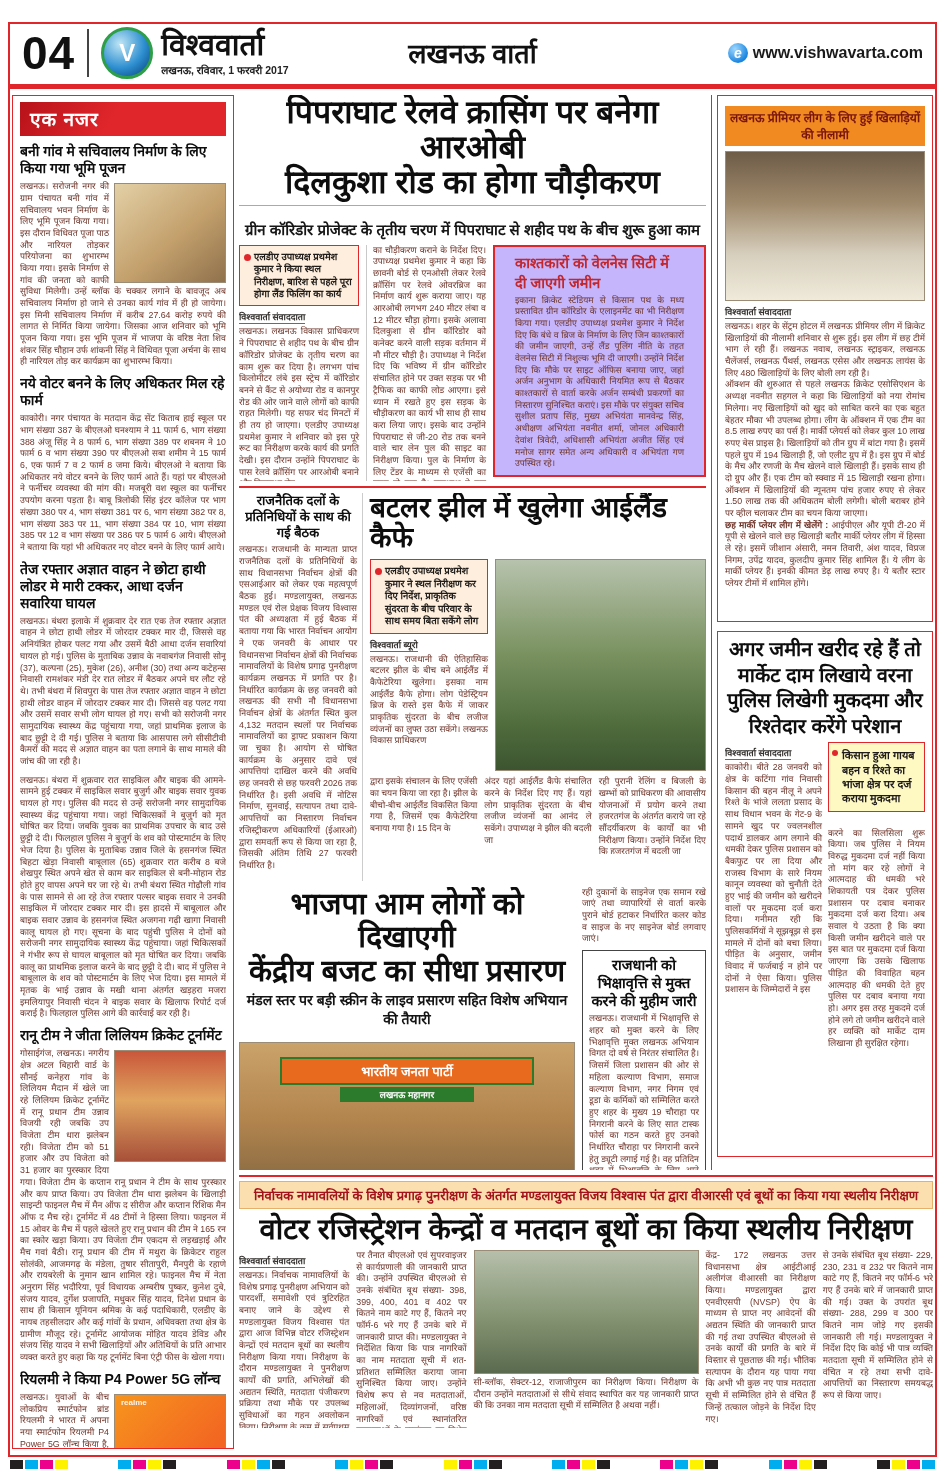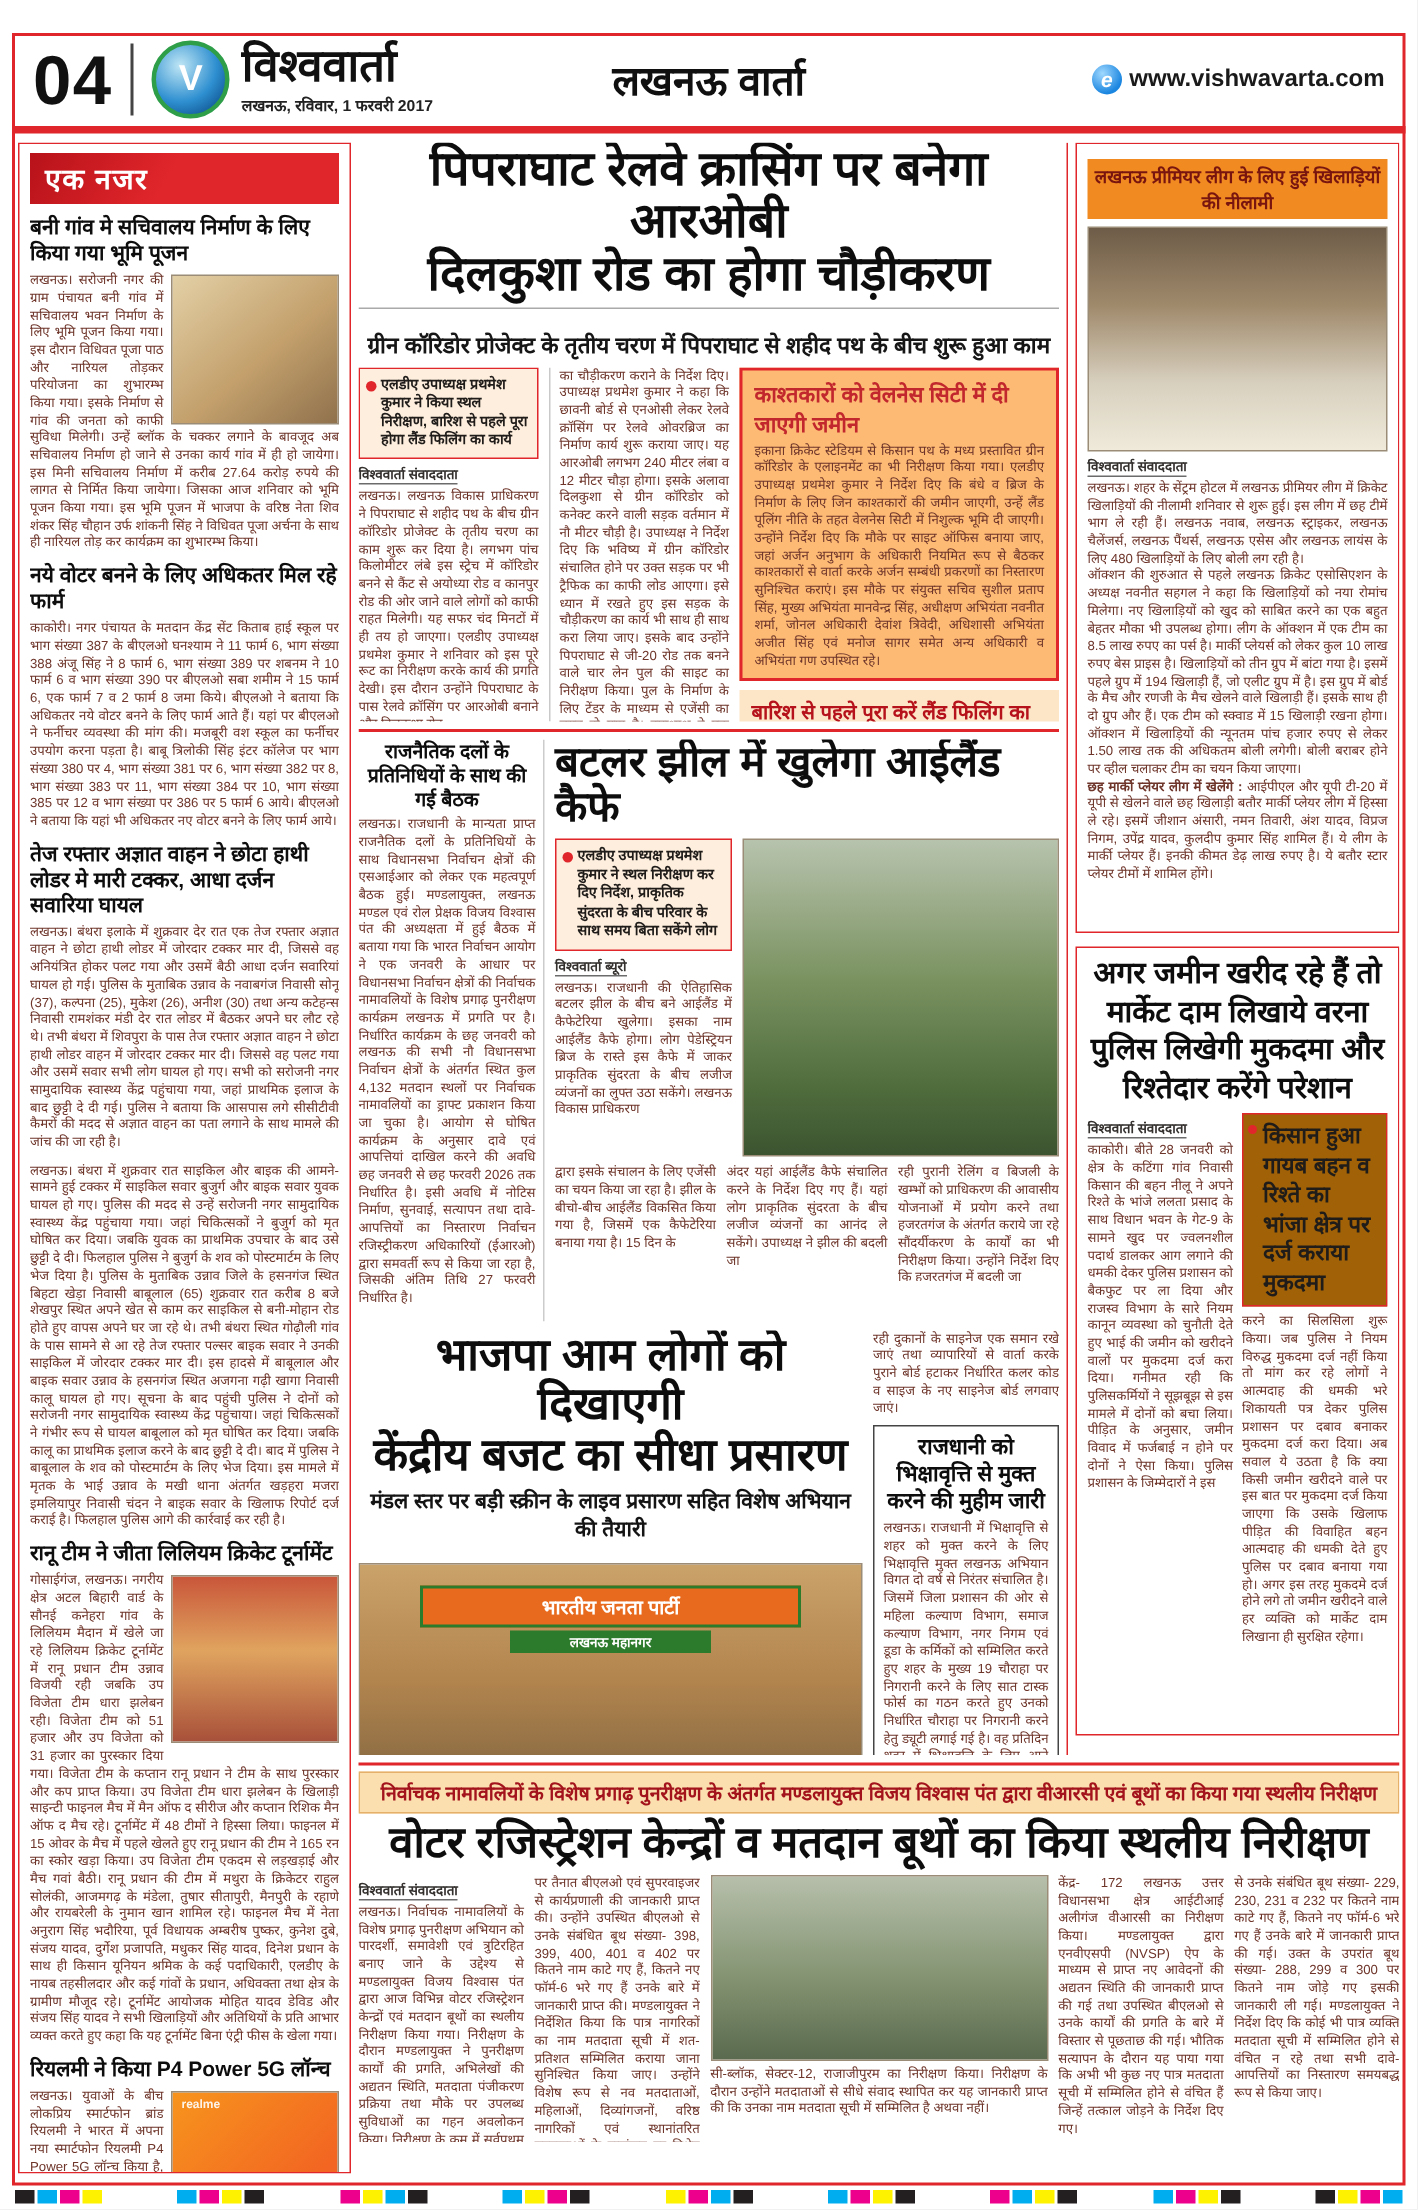--- a/index.html
+++ b/index.html
@@ -52,21 +52,21 @@
   .lead{border-bottom:2px solid #e0262b;padding-bottom:5px;}
   .lead h1{font-size:32px;line-height:1.1;text-align:center;}
   .lead .subhead{font-size:15px;font-weight:800;text-align:center;color:#161616;margin-top:4px;padding-top:13px;border-top:1px solid #aaa;}
   .lead-row{display:flex;gap:7px;margin-top:6px;height:236px;overflow:hidden;}
   .lead-colA{width:120px;flex:none;}
   .lead-colB{width:120px;flex:none;border-left:1px solid #c9c9c9;padding-left:6px;box-sizing:border-box;}
   .lead-colC{flex:1;min-width:0;}
   .kicker{border:1.5px solid #e0262b;background:#fdeedd;padding:5px 6px 5px 14px;font-size:9.6px;font-weight:800;
           line-height:1.3;color:#201c1a;position:relative;}
   .kicker::before{content:"";position:absolute;left:4px;top:8px;width:7px;height:7px;border-radius:50%;background:#e0262b;}
-  .boxed-red{border:2px solid #e0262b;padding:5px 8px;margin-bottom:6px;background:#fdba74;}
+  .boxed-red{border:2px solid #e0262b;padding:5px 20px;margin-bottom:6px;background:#c4b5fd;}
   .boxed-red h3{color:#c1272d;font-size:14.5px;margin-bottom:3px;}
   .box-peach{background:#fde6c8;padding:5px 8px;}
   .box-peach h3{color:#b5121b;font-size:13.5px;margin-bottom:3px;}
 
   
   .row2{display:flex;gap:7px;margin-top:5px;height:388px;overflow:hidden;}
   .rajnaitik{width:124px;flex:none;border-right:1px solid #ccc;padding-right:5px;box-sizing:border-box;}
   .rajnaitik h2{font-size:13px;text-align:center;line-height:1.25;margin-bottom:3px;}
   .butler{flex:1;min-width:0;}
   .butler h1{font-size:28px;line-height:1.1;}
@@ -91,21 +91,21 @@
   
   .rr-box{border:1.5px solid #e0262b;padding:5px 7px;box-sizing:border-box;background:#fff;overflow:hidden;}
   .rr1{height:527px;margin-bottom:9px;}
   .rr1 h1{font-size:29px;text-align:center;line-height:1.05;}
   .orange-bar{background:#f18a21;color:#79150f;font-weight:800;font-size:12.2px;text-align:center;padding:3px 2px;margin:5px 0;}
   .rr1-photo{height:148px;background:linear-gradient(180deg,#6e5c48 0%,#a08a6c 35%,#d8d0bf 70%,#efeada);border:1px solid #9a8c76;}
   .rr2{height:526px;}
   .rr2 h1{font-size:20px;text-align:center;line-height:1.28;}
   .rr2-cols{display:flex;gap:6px;margin-top:3px;height:430px;overflow:hidden;}
   .rr2-cols>div{flex:1;min-width:0;}
-  .kicker2{border:1.5px solid #e0262b;background:#a16207;padding:5px 5px 5px 13px;font-size:15px;font-weight:800;line-height:1.3;color:#201c1a;position:relative;margin-bottom:4px;}
+  .kicker2{border:1.5px solid #e0262b;background:#fef9c3;padding:5px 5px 5px 13px;font-size:11px;font-weight:800;line-height:1.3;color:#201c1a;position:relative;margin-bottom:16px;}
   .kicker2::before{content:"";position:absolute;left:3px;top:7px;width:6px;height:6px;border-radius:50%;background:#e0262b;}
 
   
   .bottom-band{height:268px;flex:none;border-top:2px solid #e0262b;margin-top:5px;padding-top:4px;overflow:hidden;}
   .banner{background:#fbdfae;color:#a3131c;font-weight:800;font-size:13px;text-align:center;padding:4px 6px;border:1px solid #e5b06a;}
   .vb-head{font-size:29px;text-align:center;margin:5px 0 4px;line-height:1.1;}
   .vb-cols{display:flex;gap:7px;height:178px;overflow:hidden;}
   .vb-c{flex:1;min-width:0;}
   .vb-photo{width:225px;flex:none;}
   .vb-photo .ph-outdoor{height:122px;background:linear-gradient(180deg,#b6bfab 0%,#849472 55%,#5a6a4e);border:1px solid #9a8c76;}

